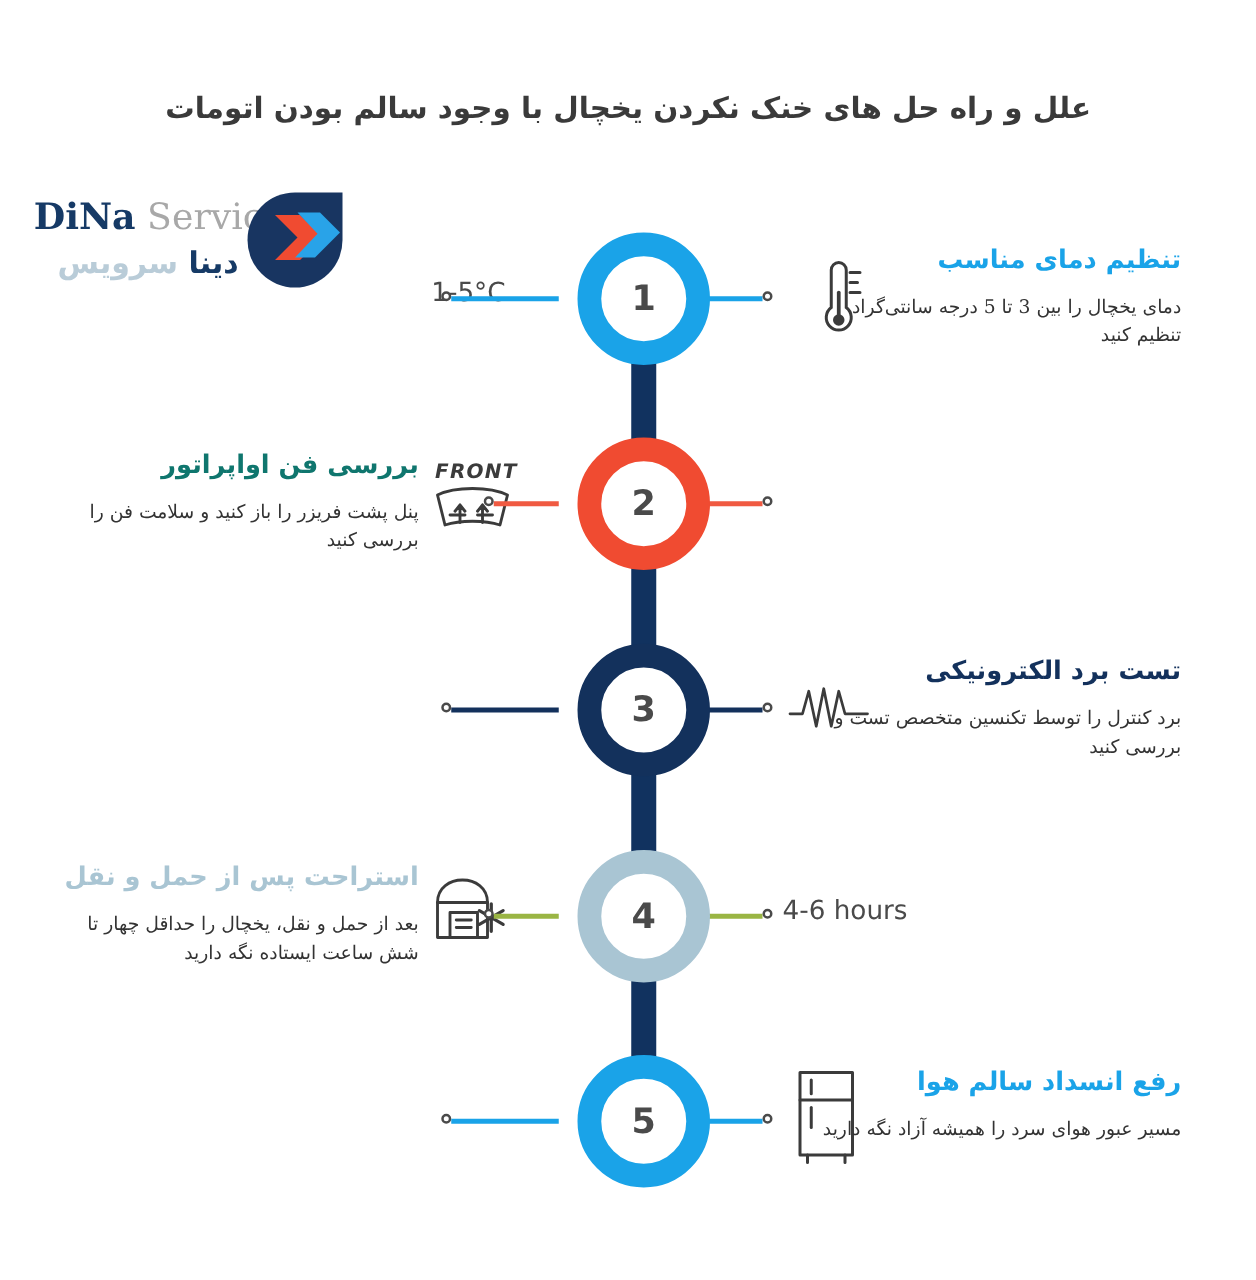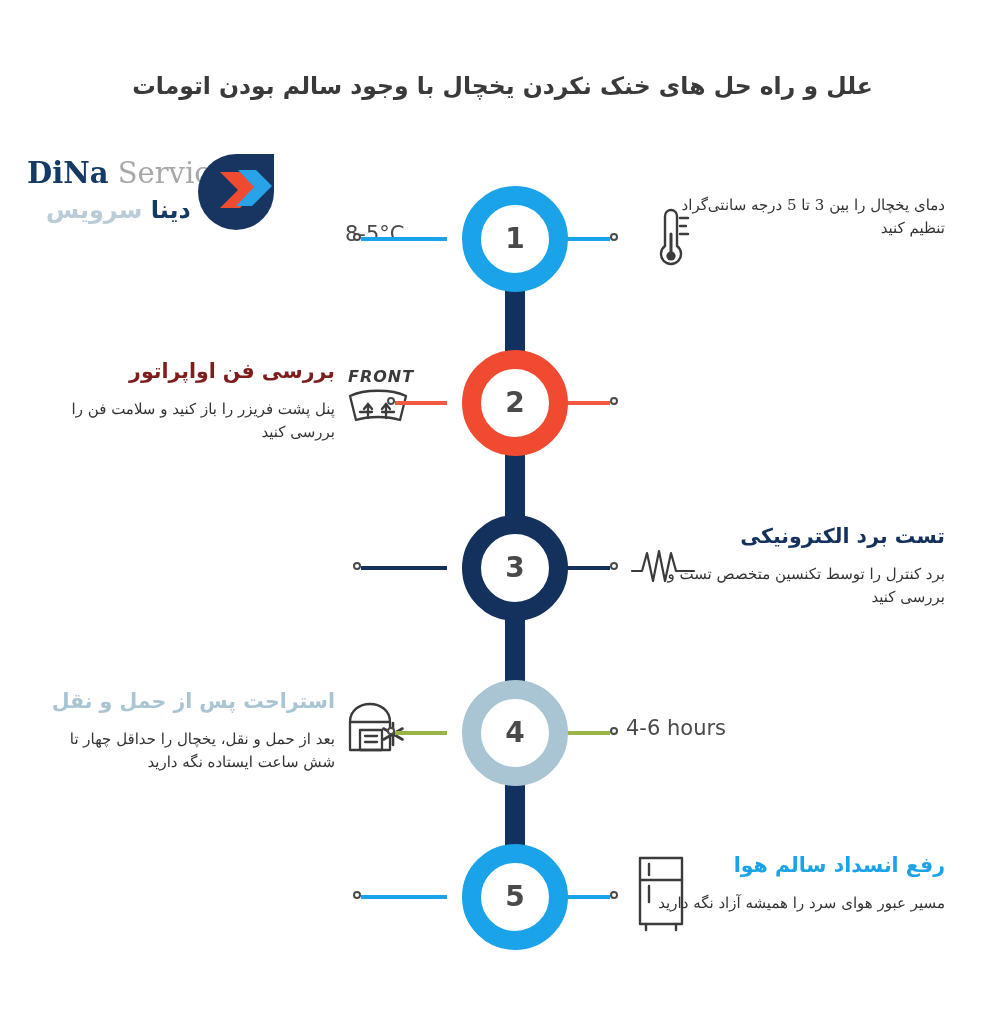--- a/index.html
+++ b/index.html
@@ -121,36 +121,37 @@
 
   <div class="spine" style="top:286px;height:112px;"></div>
   <div class="spine" style="top:450px;height:112px;"></div>
   <div class="spine" style="top:615px;height:112px;"></div>
   <div class="spine" style="top:780px;height:112px;"></div>
 
   <div class="step" style="top:186px;">
     <div class="conn left" style="width:86px;background:#1AA3E8;">
       <div class="dot" style="border-color:#4a4a4a;"></div>
     </div>
-    <div class="sideval" style="left:345px;">8-5°C</div>
+    <div class="sideval" style="left:345px;">1-5°C</div>
     <div class="conn right" style="width:52px;background:#1AA3E8;">
       <div class="dot" style="border-color:#4a4a4a;"></div>
     </div>
     <div class="circle" style="border-color:#1AA3E8;">
       <span>1</span>
     </div>
     <div class="icon" style="left:638px;">
       <svg viewBox="0 0 66 70" fill="none" stroke="#3b3b3b" stroke-width="2.4" stroke-linecap="round">
         <path d="M27 12 a6 6 0 0 1 12 0 v30 a10 10 0 1 1 -12 0 Z"></path>
         <circle cx="33" cy="52" r="4.6" fill="#3b3b3b" stroke="none"></circle>
         <path d="M33 30 v20" stroke-width="3"></path>
         <path d="M42 14 h8 M42 22 h6 M42 30 h8"></path>
       </svg>
     </div>
     <div class="txtblock right">
+      <div class="st-title" style="color:#1AA3E8;">تنظیم دمای مناسب</div>
       <div class="st-desc">دمای یخچال را بین 3 تا 5 درجه سانتی‌گراد تنظیم کنید</div>
     </div>
   </div>
 
   <div class="step" style="top:350px;">
     <div class="conn left" style="width:52px;background:#F05A42;">
       <div class="dot" style="border-color:#4a4a4a;"></div>
     </div>
     <div class="conn right" style="width:52px;background:#F05A42;">
       <div class="dot" style="border-color:#4a4a4a;"></div>
@@ -161,21 +162,21 @@
     <div class="icon" style="left:342px;top:12px;width:76px;height:76px;">
       <svg viewBox="0 0 76 76" fill="none" stroke="#3b3b3b" stroke-width="2.3" stroke-linecap="round" stroke-linejoin="round">
         <text x="6" y="20" font-family="DejaVu Sans, Liberation Sans, sans-serif" font-size="16" font-weight="bold" fill="#3b3b3b" stroke="none" letter-spacing="1">FRONT</text>
         <path d="M8 34 C22 27 50 27 64 34 L58 58 C46 54 26 54 14 58 Z"></path>
         <path d="M26 56 v-14 M26 42 l-4 5 M26 42 l4 5"></path>
         <path d="M44 56 v-14 M44 42 l-4 5 M44 42 l4 5"></path>
         <path d="M18 50 h12 M40 50 h12"></path>
       </svg>
     </div>
     <div class="txtblock left">
-      <div class="st-title" style="color:#7f1d1d;">بررسی فن اواپراتور</div>
+      <div class="st-title" style="color:#0f766e;">بررسی فن اواپراتور</div>
       <div class="st-desc">پنل پشت فریزر را باز کنید و سلامت فن را بررسی کنید</div>
     </div>
   </div>
 
   <div class="step" style="top:515px;">
     <div class="conn left" style="width:86px;background:#13315C;">
       <div class="dot" style="border-color:#4a4a4a;"></div>
     </div>
     <div class="conn right" style="width:52px;background:#13315C;">
       <div class="dot" style="border-color:#4a4a4a;"></div>

